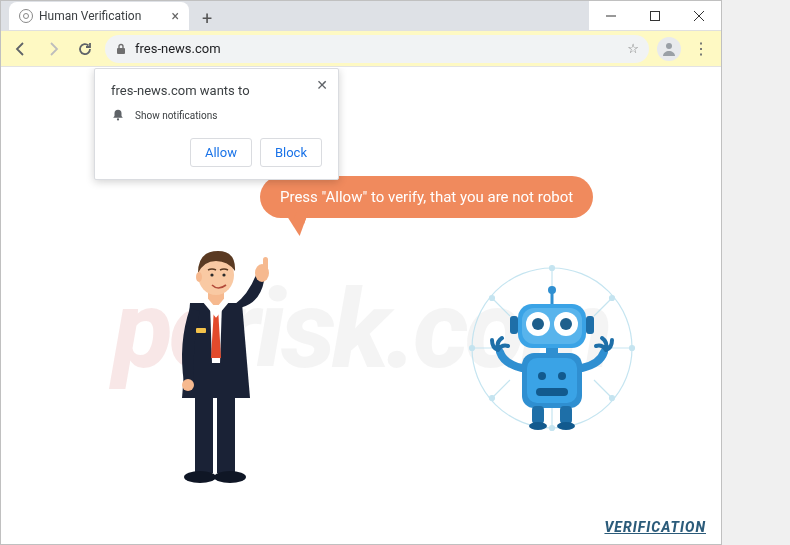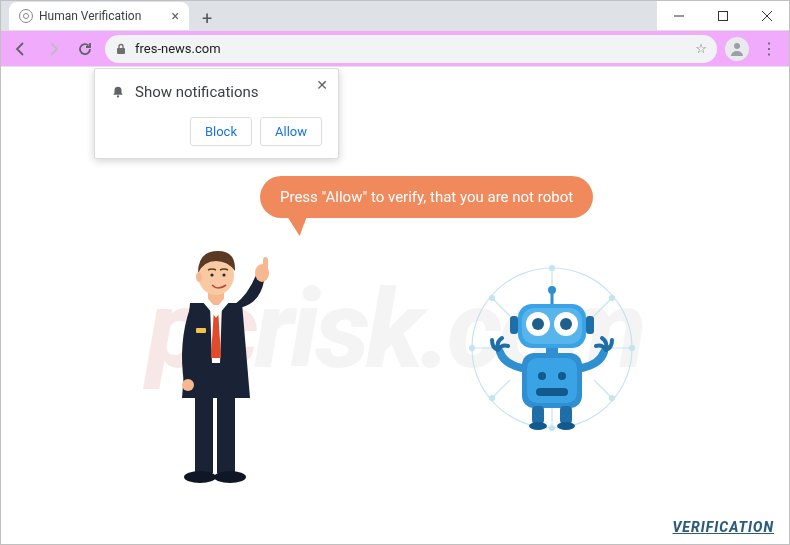--- a/index.html
+++ b/index.html
@@ -1,31 +1,31 @@
 <!DOCTYPE html>
 <html><head>
 <meta charset="utf-8">
 <style>
 * { margin: 0; padding: 0; box-sizing: border-box; font-family: -apple-system, BlinkMacSystemFont, "Segoe UI", Roboto, Arial, sans-serif; }
 body { width: 790px; height: 545px; background: #f0f0f0; position: relative; overflow: hidden; }
 
 
-.window { width: 790px; height: 545px; background: #fff; border: 1px solid #c0c0c0; position: relative; }
+.window { width: 722px; height: 545px; background: #fff; border: 1px solid #c0c0c0; position: relative; }
 .titlebar { height: 30px; background: #fff; display: flex; align-items: stretch; border-bottom: 1px solid #e0e0e0; }
 .tab-strip { display: flex; align-items: flex-end; flex: 1; padding-left: 8px; background: #dee1e6; }
 .tab { height: 28px; background: #fff; border-radius: 8px 8px 0 0; display: flex; align-items: center; padding: 0 10px; gap: 6px; font-size: 12px; color: #3c4043; min-width: 180px; margin-top: 2px; }
 .tab .favicon { width: 14px; height: 14px; border: 1.5px solid #888; border-radius: 50%; position: relative; }
 .tab .favicon::after { content:""; position:absolute; left:3px; top:3px; width:4px; height:4px; border:1px solid #888; border-radius:50%; }
 .tab-close { margin-left: auto; font-size: 14px; color: #666; cursor: pointer; }
 .new-tab { width: 24px; height: 24px; display:flex; align-items:center; justify-content:center; color:#555; font-size:18px; margin-left:6px; cursor:pointer; }
 .win-controls { display:flex; align-items:center; background:#fff; }
 .win-btn { width: 44px; height: 30px; display:flex; align-items:center; justify-content:center; color:#333; cursor:pointer; }
 .win-btn svg { width:10px; height:10px; }
 
-.toolbar { height: 36px; background:#f0abfc; display:flex; align-items:center; padding: 0 8px; gap:8px; border-bottom:1px solid #e3e3e3; }
+.toolbar { height: 36px; background:#fef9c3; display:flex; align-items:center; padding: 0 8px; gap:8px; border-bottom:1px solid #e3e3e3; }
 .nav-btn { width:24px; height:24px; display:flex; align-items:center; justify-content:center; color:#5f6368; cursor:pointer; }
 .nav-btn.disabled { color:#bdbdbd; }
 .addr-bar { flex:1; height:28px; background:#f1f3f4; border-radius:14px; display:flex; align-items:center; padding:0 10px; gap:8px; font-size:13px; color:#6f6f6f; }
 .addr-bar .lock { width:12px; height:12px; }
 .addr-bar .url-host { color:#202124; }
 .addr-bar .url-path { color:#6f6f6f; }
 .addr-bar .star { margin-left:auto; color:#777; }
 .avatar { width:24px; height:24px; border-radius:50%; background:#e8eaed; display:flex; align-items:center; justify-content:center; }
 .menu-dots { width:24px; height:24px; display:flex; align-items:center; justify-content:center; color:#5f6368; cursor:pointer; font-size:16px; }
 
@@ -33,21 +33,21 @@
 .viewport { position:absolute; left:1px; right:1px; top:67px; bottom:1px; background:#fff; overflow:hidden; }
 
 
 .watermark { position:absolute; left:50%; top:55%; transform:translate(-50%,-50%); font-size:110px; font-weight:800; color:rgba(150,150,150,0.10); letter-spacing:-4px; font-style:italic; white-space:nowrap; pointer-events:none; font-family: Arial, sans-serif; }
 .watermark .red { color:rgba(200,60,60,0.12); }
 
 
 .perm-popup { position:absolute; left:92px; top:0; width:245px; background:#fff; border:1px solid #dadce0; border-radius:2px; box-shadow:0 2px 8px rgba(0,0,0,0.18); padding:14px 16px 12px; z-index:50; font-size:13px; }
 .perm-popup .close { position:absolute; top:8px; right:10px; color:#5f6368; cursor:pointer; font-size:14px; }
 .perm-title { color:#3c4043; font-size:13px; margin-bottom:10px; }
-.perm-row { display:flex; align-items:center; gap:10px; color:#3c4043; font-size:15px; margin-bottom:16px; }
+.perm-row { display:flex; align-items:center; gap:10px; color:#3c4043; font-size:10px; margin-bottom:16px; }
 .perm-bell { width:14px; height:14px; }
 .perm-btns { display:flex; gap:8px; justify-content:flex-end; }
 .perm-btn { padding:6px 14px; border:1px solid #dadce0; background:#fff; color:#1a73e8; font-size:13px; border-radius:3px; cursor:pointer; }
 
 
 .bubble { position:absolute; left:258px; top:108px; background:#f08a5d; color:#fff; padding:12px 20px; border-radius:22px; font-size:15px; font-weight:400; }
 .bubble::after { content:""; position:absolute; left:20px; bottom:-18px; width:0; height:0; border:12px solid transparent; border-top-color:#f08a5d; border-right-color:#f08a5d; transform:skewX(-20deg); }
 
 
 .man { position:absolute; left:148px; top:165px; width:130px; height:255px; }
@@ -129,30 +129,31 @@
   </div>
 
   <div class="viewport">
 
     <div class="watermark">
       <span class="red">pc</span><span>risk.com</span>
     </div>
 
     <div class="perm-popup">
       <span class="close">✕</span>
+      <div class="perm-title">fres-news.com wants to</div>
       <div class="perm-row">
         <svg class="perm-bell" viewBox="0 0 16 16">
             <path d="M8 2a4 4 0 0 0-4 4v3l-1.5 2h11L12 9V6a4 4 0 0 0-4-4z" fill="#5f6368"></path>
             <circle cx="8" cy="13" r="1.3" fill="#5f6368"></circle>
           </svg>
         <span>Show notifications</span>
       </div>
       <div class="perm-btns">
+        <button class="perm-btn">Allow</button>
         <button class="perm-btn">Block</button>
-        <button class="perm-btn">Allow</button>
       </div>
     </div>
 
     <div class="bubble">
       <span>Press "Allow" to verify, that you are not robot</span>
     </div>
 
     <div class="man">
       <svg viewBox="0 0 130 255">
 

